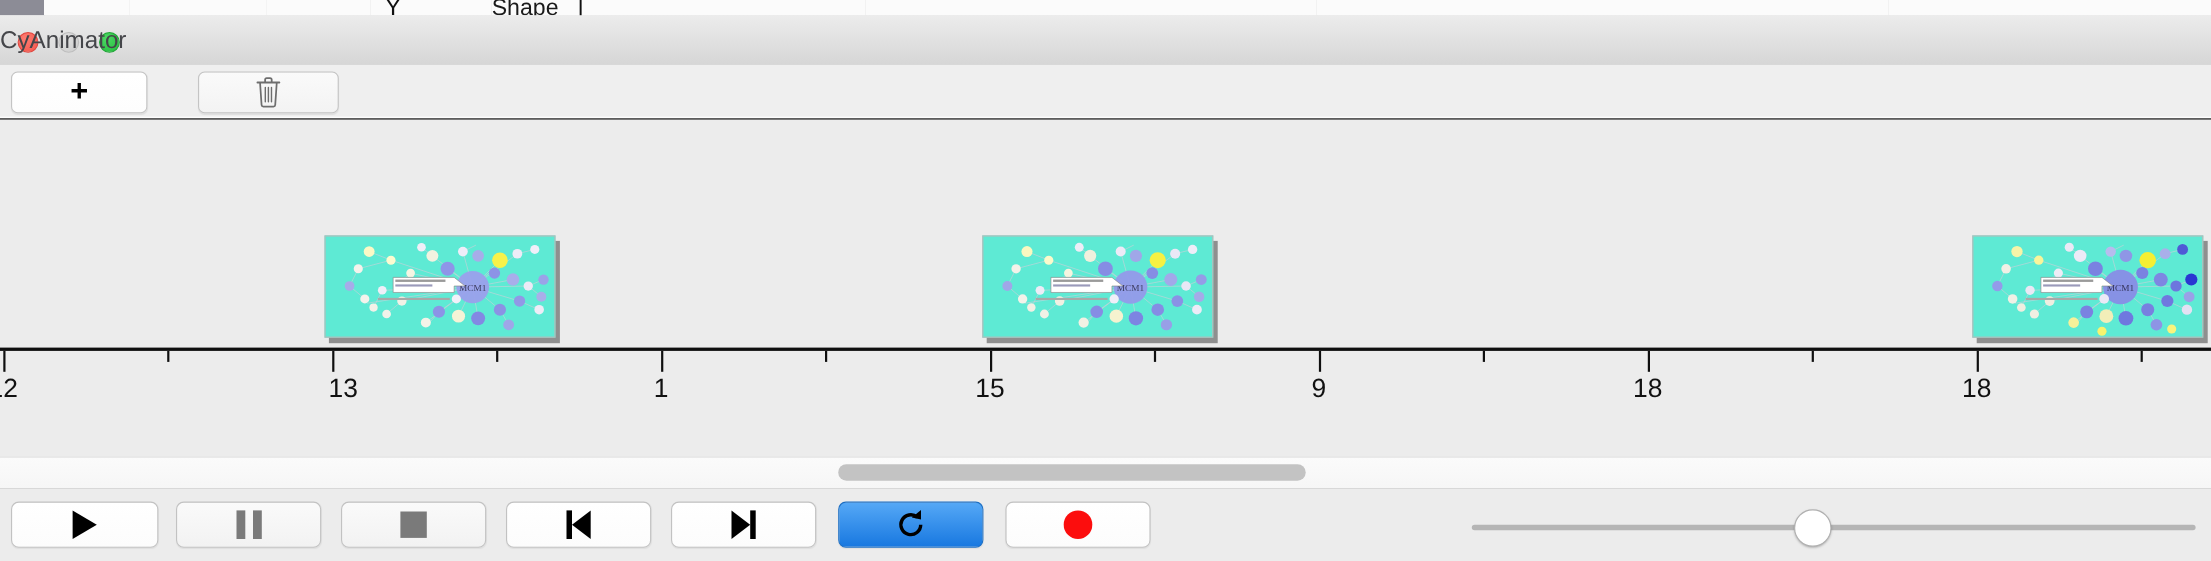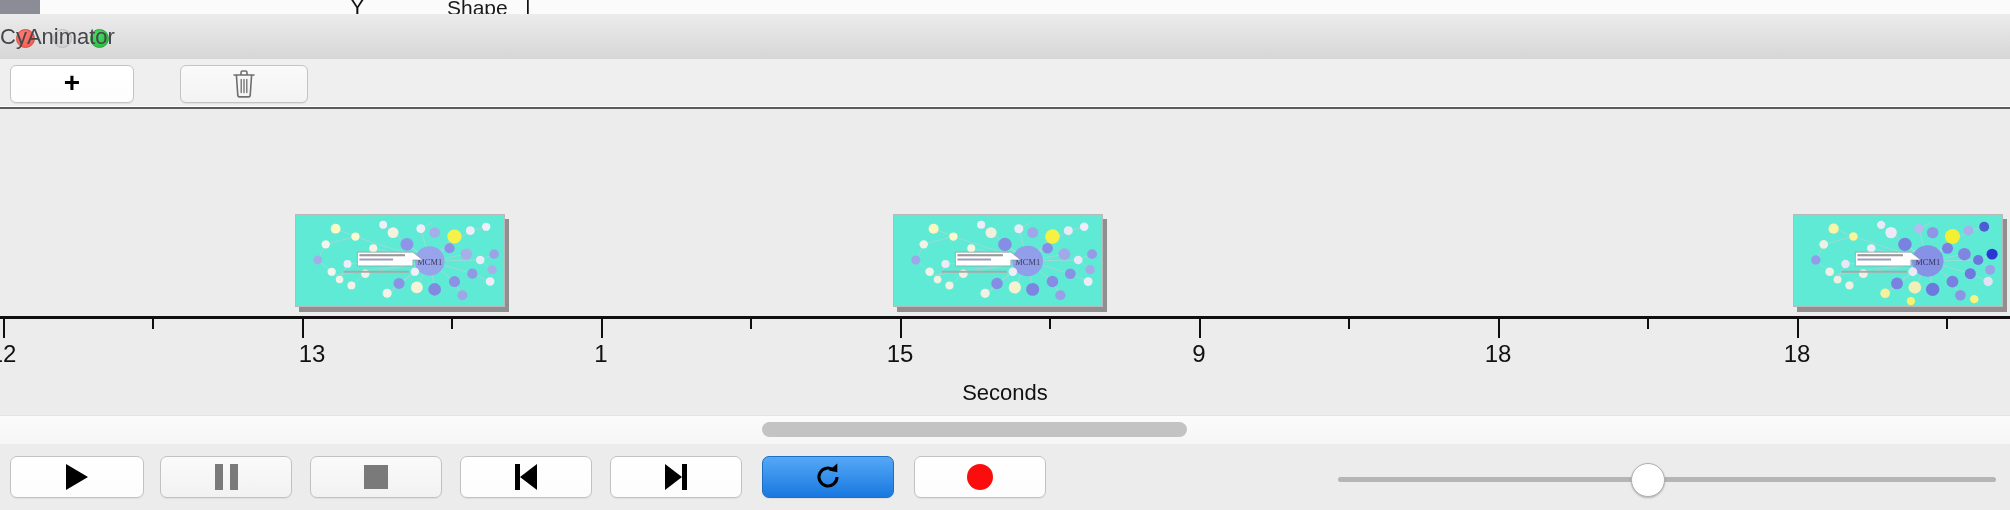--- a/index.html
+++ b/index.html
@@ -344,21 +344,20 @@
       <div class="tick major" style="left: 1796.99px;"></div>
       <div class="tick-label" style="left: 1796.99px;">18</div>
       <div class="tick minor" style="left: 152.49px;"></div>
       <div class="tick minor" style="left: 451.49px;"></div>
       <div class="tick minor" style="left: 750.49px;"></div>
       <div class="tick minor" style="left: 1049.49px;"></div>
       <div class="tick minor" style="left: 1348.49px;"></div>
       <div class="tick minor" style="left: 1647.49px;"></div>
       <div class="tick minor" style="left: 1946.49px;"></div>
     </div>
-  <div class="axis-title">Seconds</div>
 
   <div class="hscroll">
     <div class="thumb" id="hthumb" style="left: 762px; width: 425px;"></div>
   </div>
 
   <div class="ctrlbar">
     <div class="cbtn on" style="left:10px;width:134px;">
       <span class="tri-play ico"></span>
     </div>
     <div class="cbtn off" style="left:160px;width:132px;">

